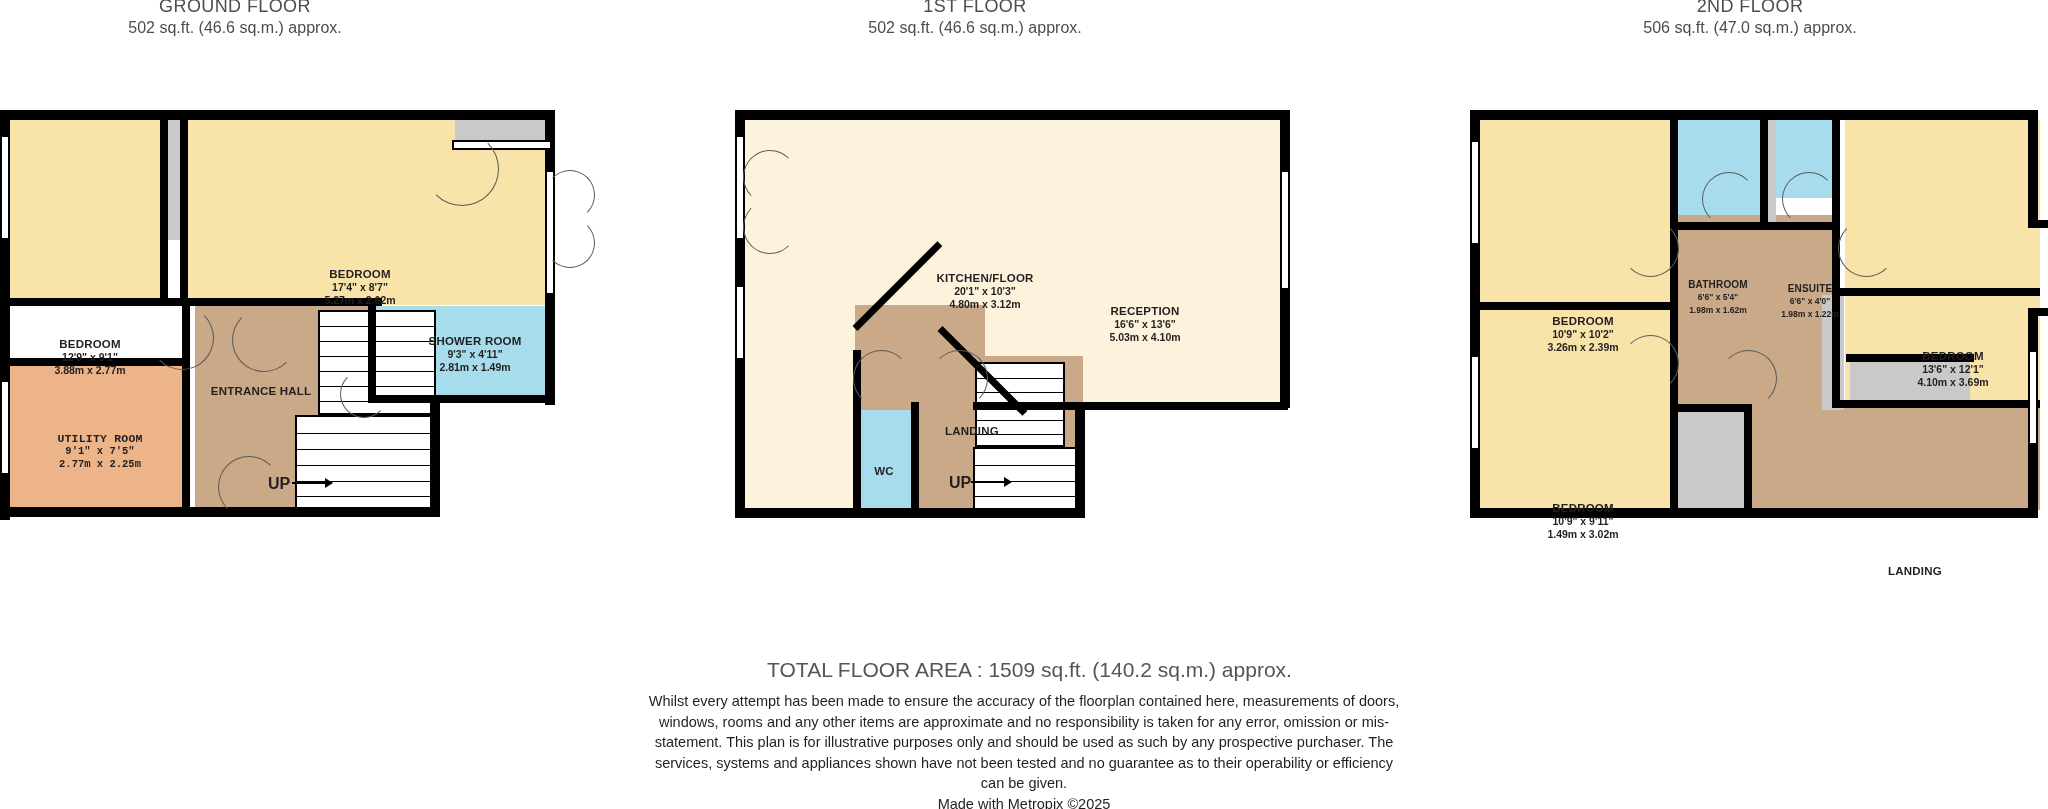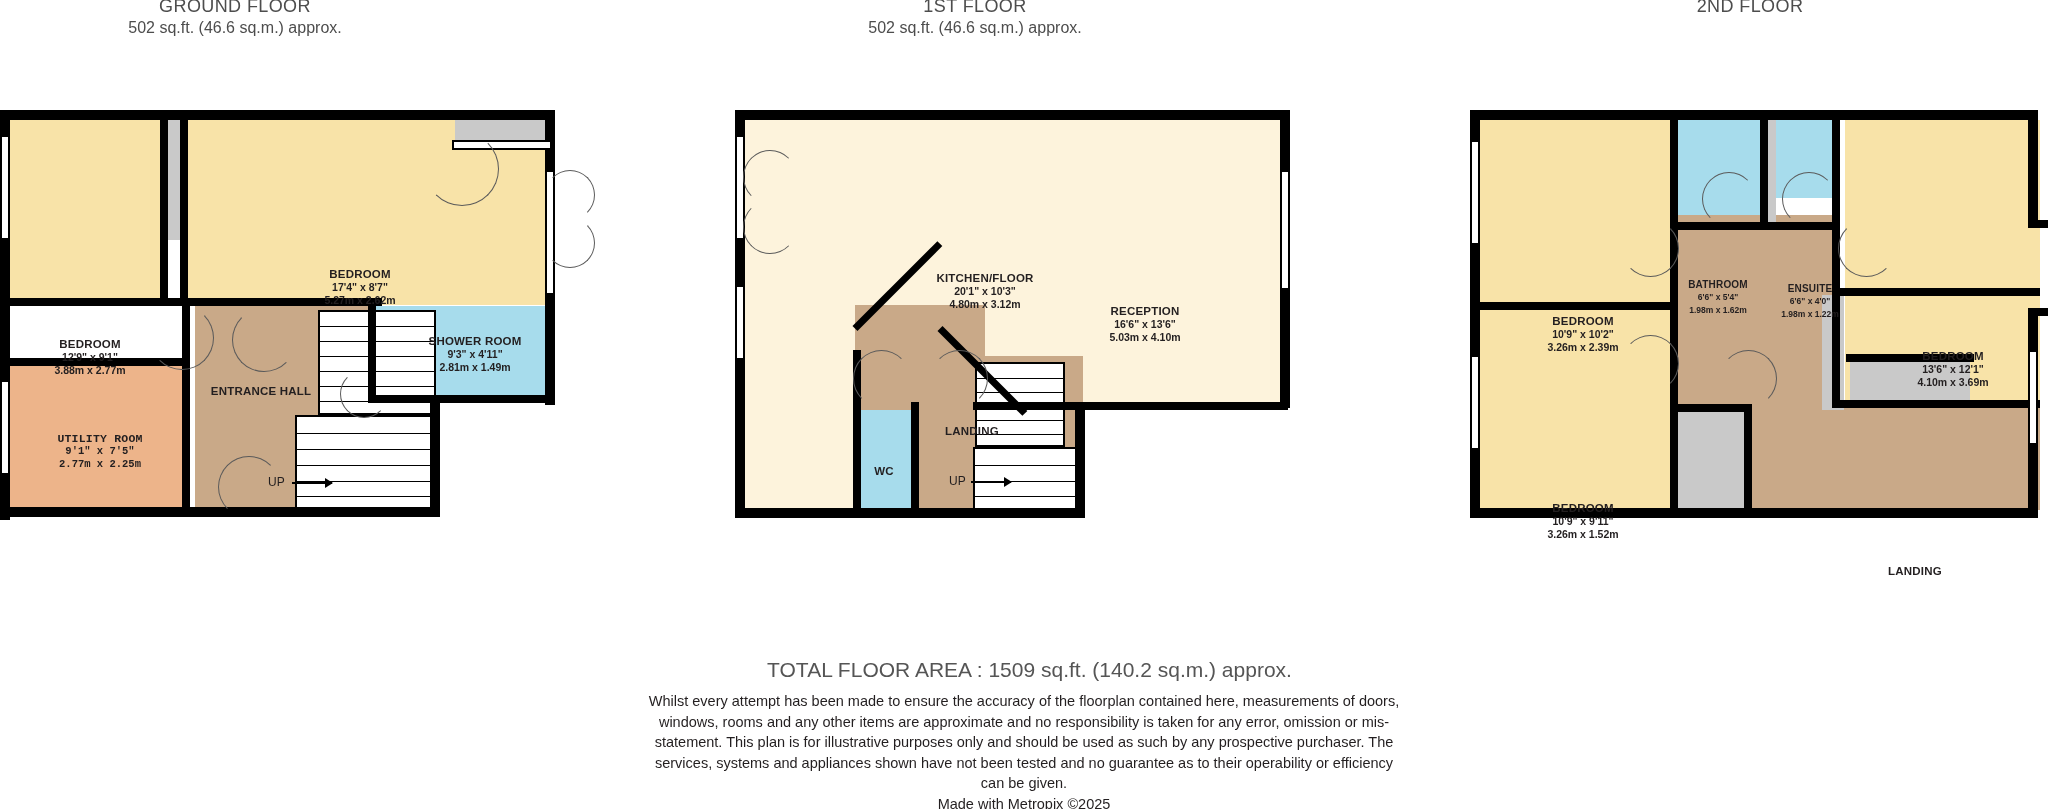--- a/index.html
+++ b/index.html
@@ -87,22 +87,23 @@
     box-sizing: border-box;
   }
   .stair .tread {
     position: absolute;
     left: 0; right: 0;
     height: 1px;
     background: #000;
   }
   .up-label {
     position: absolute;
-    font-size: 12px;
+    font-size: 16px;
     color: #231f20;
+    font-weight: bold;
   }
   .arrow {
     position: absolute;
     height: 2px;
     background: #000;
   }
   .arrow:after {
     content: "";
     position: absolute;
     right: -1px; top: -4px;
@@ -174,20 +175,21 @@
   <div class="floor-header" id="hdr-ground">
     <div class="ftitle">GROUND FLOOR</div>
     <div class="farea">502 sq.ft. (46.6 sq.m.) approx.</div>
   </div>
   <div class="floor-header" id="hdr-first">
     <div class="ftitle">1ST FLOOR</div>
     <div class="farea">502 sq.ft. (46.6 sq.m.) approx.</div>
   </div>
   <div class="floor-header" id="hdr-second">
     <div class="ftitle">2ND FLOOR</div>
+    <div class="farea">506 sq.ft. (47.0 sq.m.) approx.</div>
   </div>
 
   <div class="plan" id="plan-ground">
 
     <div class="rm yellow" style="left:8px;  top:10px;  width:160px; height:185px;"></div>
     <div class="rm grey" style="left:160px; top:10px;  width:25px;  height:120px;"></div>
     <div class="rm yellow" style="left:185px; top:10px;  width:365px; height:185px;"></div>
     <div class="rm grey" style="left:455px; top:8px;   width:100px; height:30px;"></div>
     <div class="rm blue" style="left:375px; top:196px; width:175px; height:96px;"></div>
     <div class="rm brown" style="left:195px; top:192px; width:180px; height:205px;"></div>
@@ -378,21 +380,21 @@
     <div class="door-arc" style="left:250px; top:240px; width:55px; height:55px; border-color:#5a5a5a; border-bottom-color:transparent; border-left-color:transparent;"></div>
 
     <div class="rlabel" style="left:48px; top:205px; width:130px;">
       <span class="nm">BEDROOM</span>
       <span class="d1">10'9"  x 10'2"</span>
       <span class="d2">3.26m  x 2.39m</span>
     </div>
     <div class="rlabel" style="left:48px; top:392px; width:130px;">
       <span class="nm">BEDROOM</span>
       <span class="d1">10'9"  x 9'11"</span>
-      <span class="d2">3.26m  x 1.52m</span>
+      <span class="d2">1.49m  x 3.02m</span>
     </div>
     <div class="rlabel small" style="left:198px; top:168px; width:100px;">
       <span class="nm">BATHROOM</span>
       <span class="d1">6'6"  x 5'4"</span>
       <span class="d2">1.98m  x 1.62m</span>
     </div>
     <div class="rlabel small" style="left:300px; top:172px; width:80px;">
       <span class="nm">ENSUITE</span>
       <span class="d1">6'6"  x 4'0"</span>
       <span class="d2">1.98m  x 1.22m</span>

